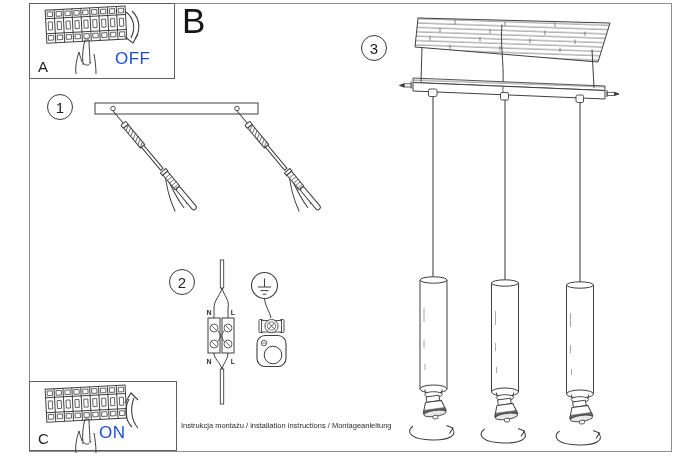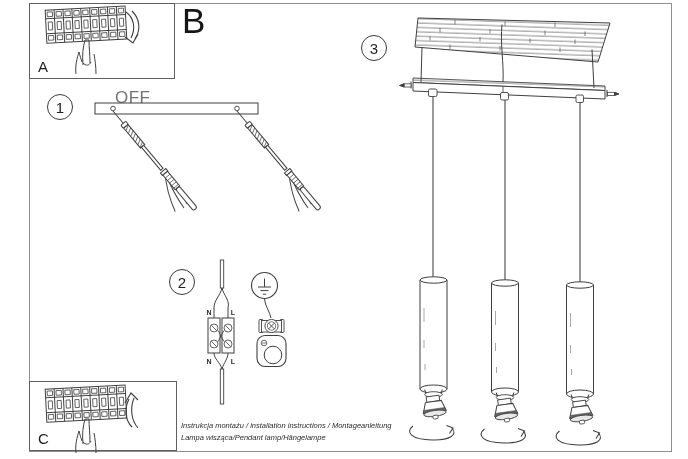--- a/index.html
+++ b/index.html
@@ -5,33 +5,33 @@
   html,body{margin:0;padding:0;background:#fff;}
   .sheet{
     position:relative;width:688px;height:459px;background:#ffffff;overflow:hidden;
     font-family:"Liberation Sans",sans-serif;color:#1e1e1e;
   }
   .page-border{position:absolute;left:29px;top:3px;width:641px;height:447px;border:1px solid #8f8f8f;}
   .abox{position:absolute;background:#fff;border:1px solid #606060;}
   .box-a{left:29px;top:3px;width:144px;height:74px;}
   .box-c{left:29px;top:381px;width:146px;height:68px;}
   .corner-label{position:absolute;left:8px;bottom:3px;font-size:15px;color:#1e1e1e;}
-  .state-label{position:absolute;font-size:17px;letter-spacing:0.5px;color:#737373;margin-top:39px;}
+  .state-label{position:absolute;font-size:17px;letter-spacing:0.5px;color:#1d4ed8;}
   .off-pos{left:85px;top:45px;}
   .on-pos{left:69px;top:41px;}
   .letter-b{position:absolute;left:182px;top:1px;font-size:35px;line-height:40px;color:#161616;}
   .badge{
     position:absolute;width:24px;height:24px;border:1.4px solid #3a3a3a;border-radius:50%;
     display:flex;align-items:center;justify-content:center;font-size:15px;color:#222;background:#fff;
   }
   .b1{left:47px;top:94px;}
   .b2{left:169px;top:269px;}
   .b3{left:361px;top:35px;}
   .svg-abs{position:absolute;}
-  .footer{position:absolute;left:181px;top:420px;font-size:7.5px;line-height:12px;color:#2b2b2b;width:250px;font-style:italic;}
+  .footer{position:absolute;left:181px;top:420px;font-size:7.5px;line-height:12px;color:#2b2b2b;width:250px;}
 </style>
 </head>
 <body>
 
 <div class="sheet">
 
   <div class="page-border"></div>
 
   <div class="abox box-a">
     <svg class="svg-abs" style="left:8px;top:1px;" width="110" height="70" viewBox="0 0 110 70">
@@ -304,16 +304,15 @@
         <path d="M24,41 C17,33 16,21 20,11"></path>
         <path d="M11,16 L17,6 L24,13"></path>
       </g>
     </svg>
     <span class="state-label on-pos">ON</span>
     <span class="corner-label">C</span>
   </div>
 
   <div class="footer">
     <div>Instrukcja montażu / installation instructions / Montageanleitung</div>
-    <div>Lampa wisząca/Pendant lamp/Hängelampe</div>
   </div>
 
 </div>
 
 </body></html>

